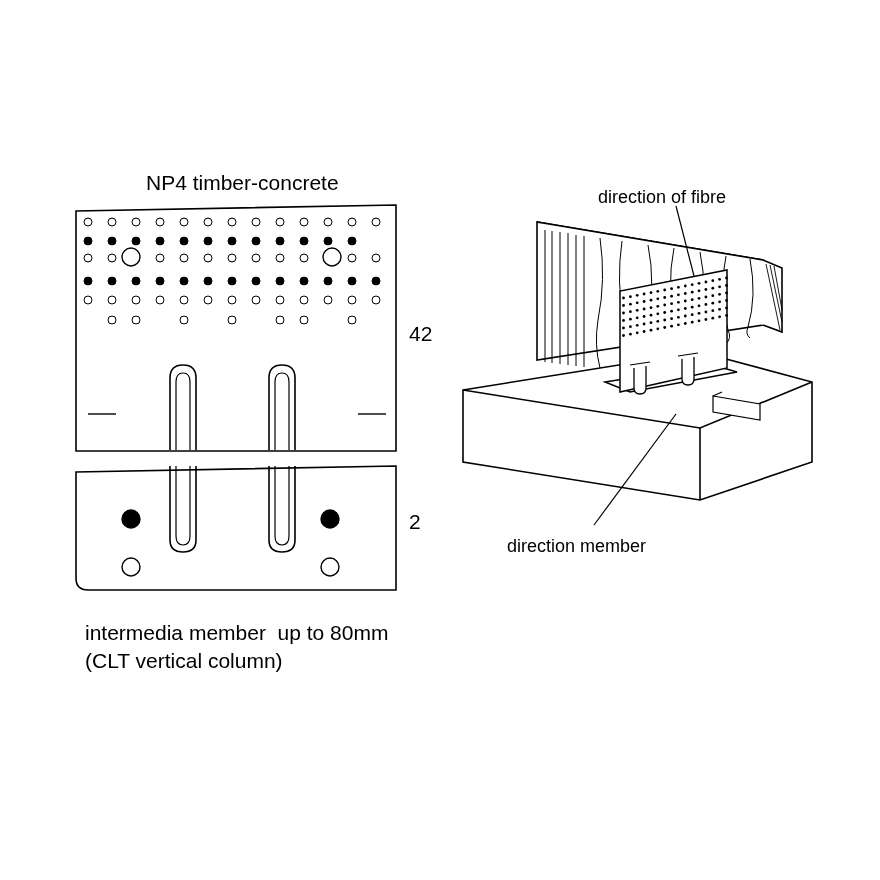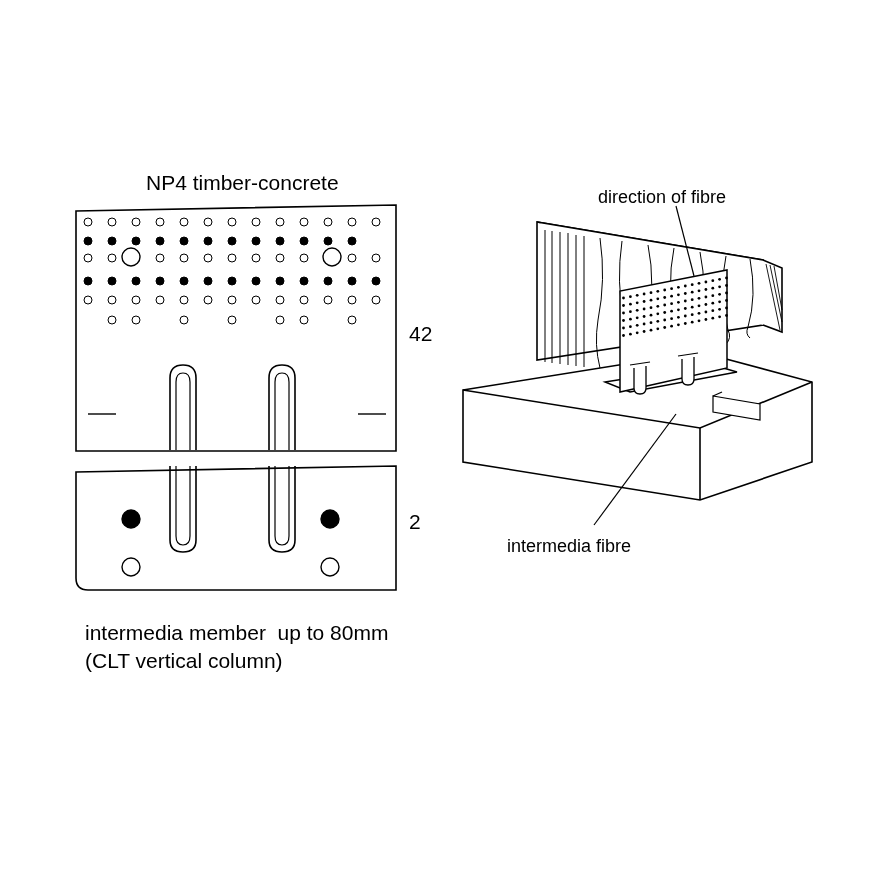--- a/index.html
+++ b/index.html
@@ -319,15 +319,15 @@
 
   <div class="lbl dim-lbl" style="left:409px; top:509px;">2</div>
 
   <div class="lbl note-lbl" style="left:85px; top:620px;">intermedia member  up to 80mm</div>
 
   <div class="lbl note-lbl" style="left:85px; top:648px;">(CLT vertical column)</div>
 
 
   <div class="lbl callout-lbl" style="left:598px; top:186px;">direction of fibre</div>
 
-  <div class="lbl callout-lbl" style="left:507px; top:535px;">intermedia fibre</div>
+  <div class="lbl callout-lbl" style="left:507px; top:535px;">direction member</div>
 
 </div>
 
 </body></html>

